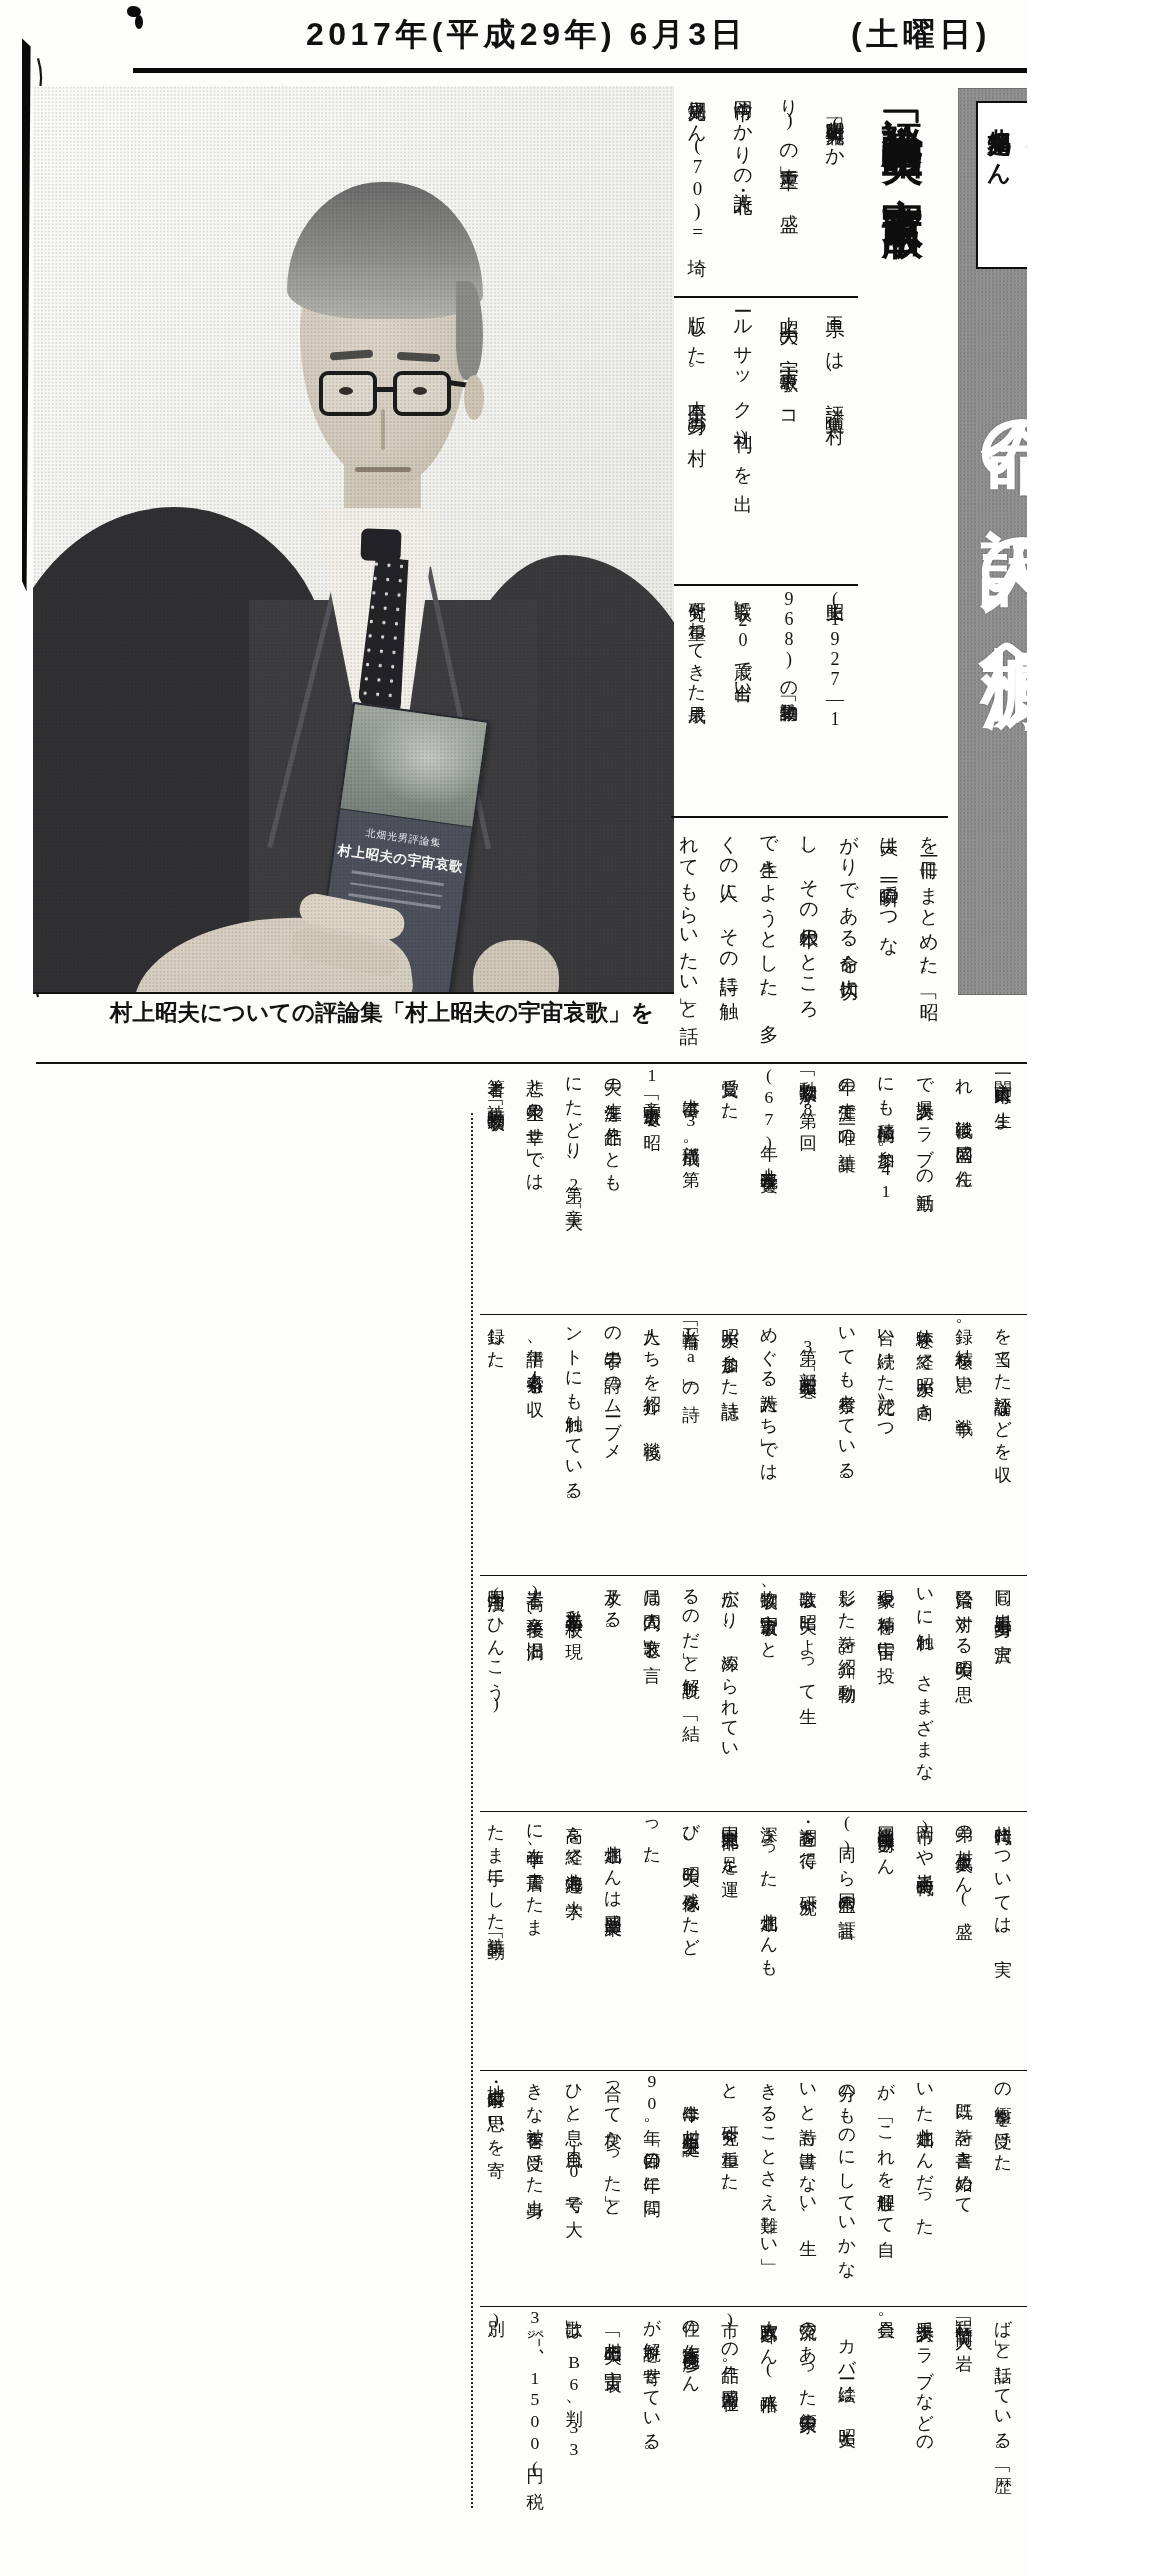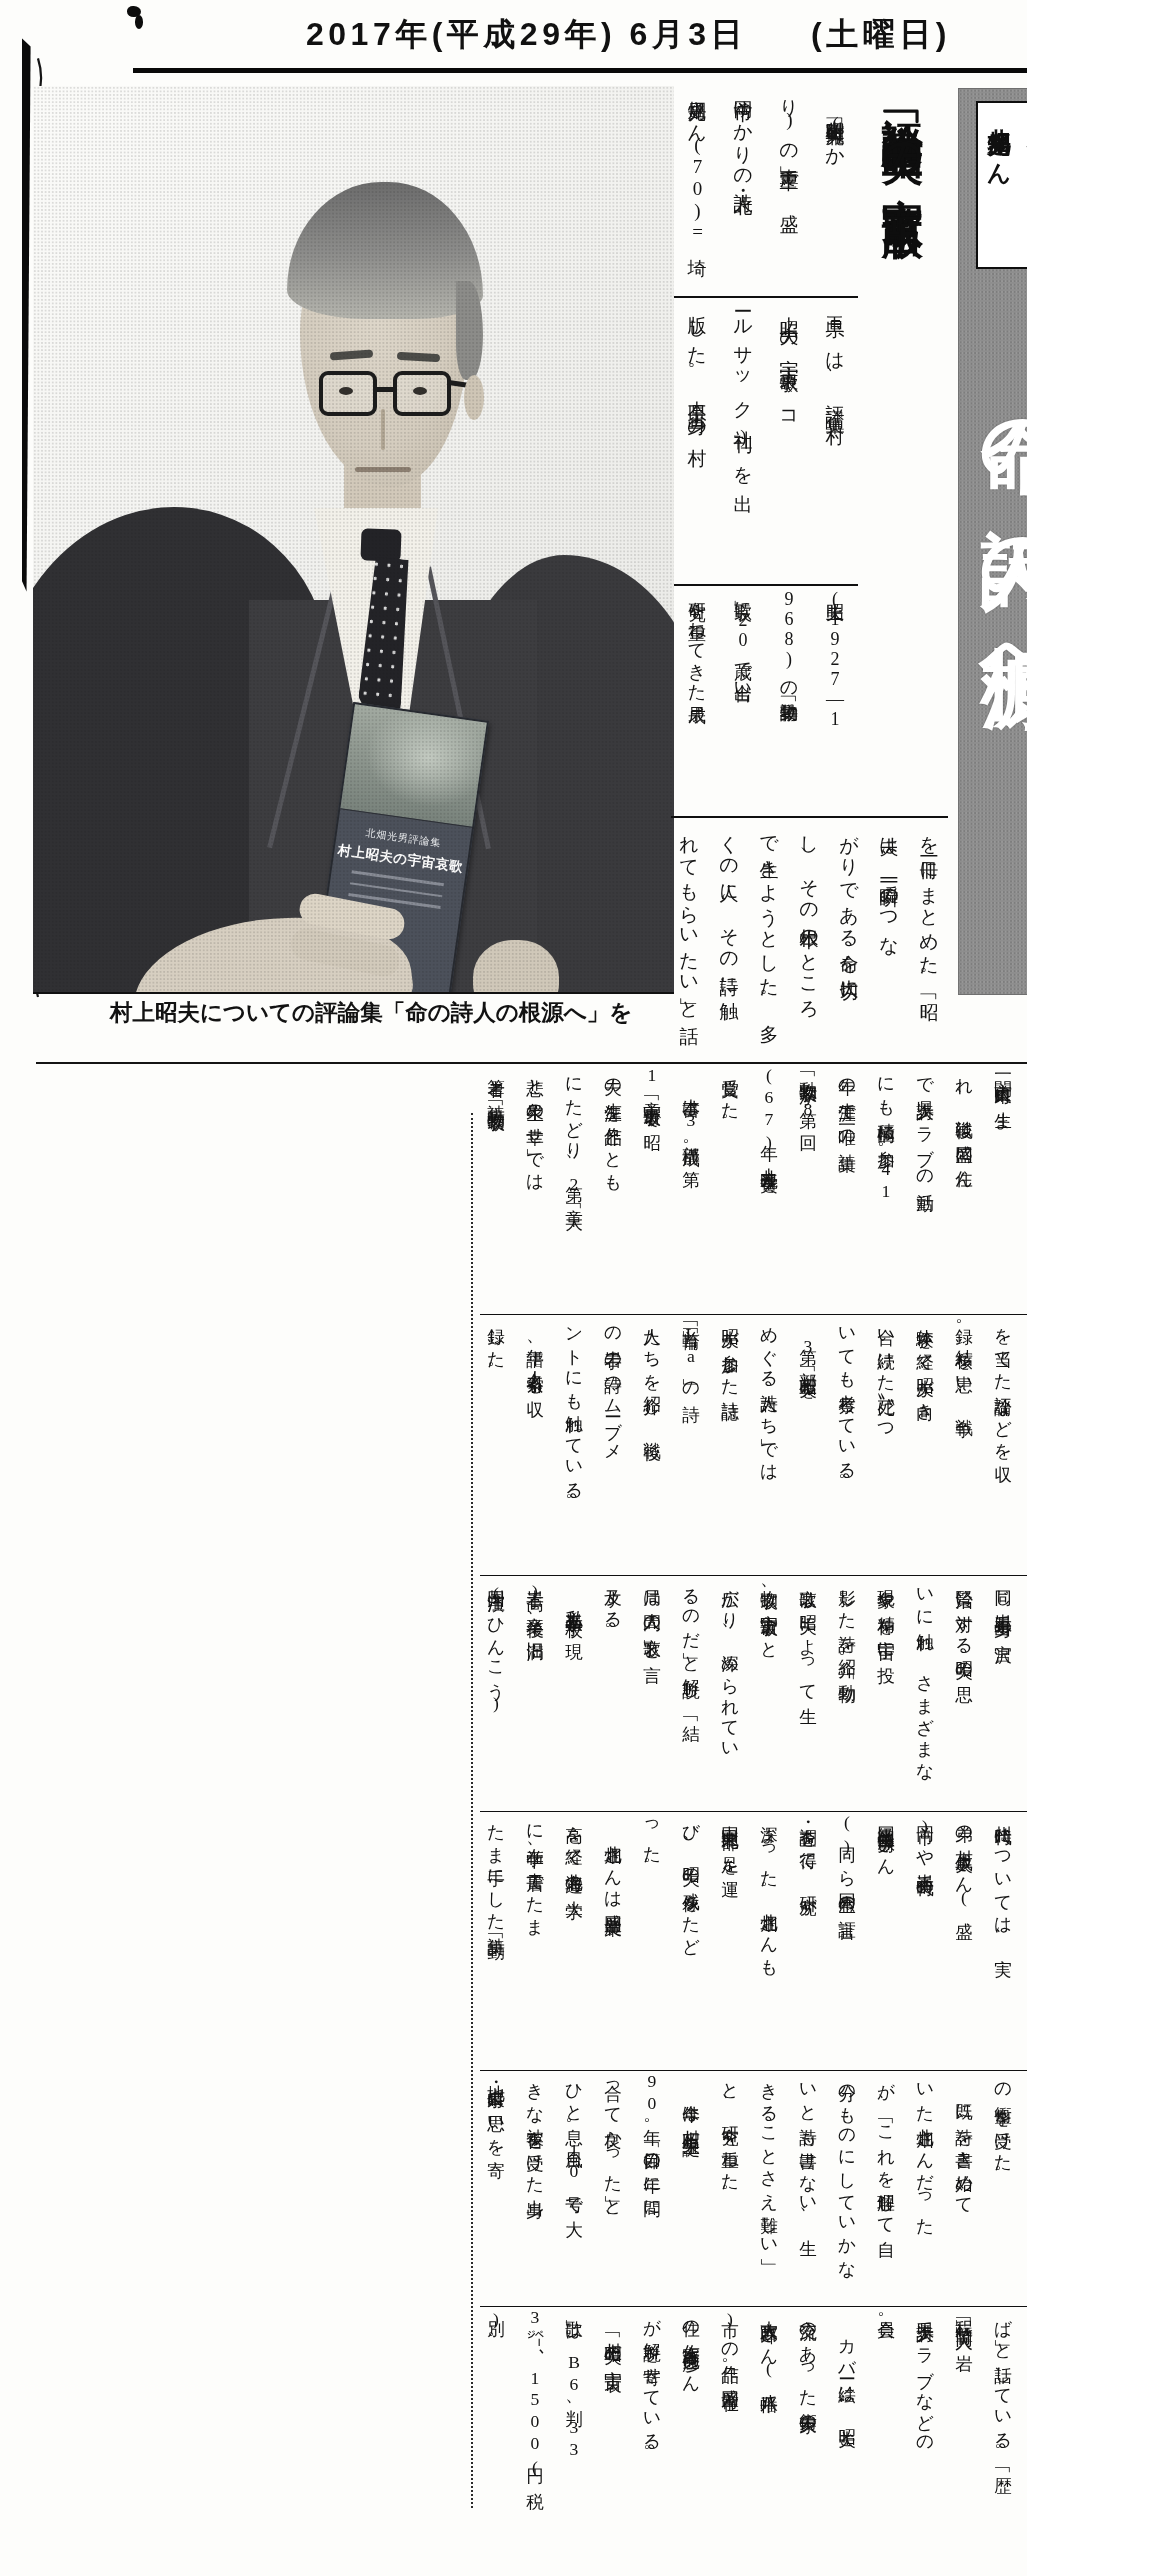--- a/index.html
+++ b/index.html
@@ -15,21 +15,21 @@
   .blob2 { position:absolute; left:135px; top:15.3px; width:8px; height:13.5px; background:#0c0c0c; border-radius:50%; }
   .edge-sliver { position:absolute; left:21.6px; top:38px; width:9px; height:559px; background:#0b0b0b;
                  clip-path:polygon(0 0,100% 1.5%,55% 99%,0 97%); }
   .edge-wave { position:absolute; left:30px; top:52px; }
 
   
   .dateline { position:absolute; left:0; top:12.6px; width:1153px; display:flex; align-items:baseline;
               font-family:"Liberation Sans","DejaVu Sans",sans-serif; font-weight:600;
               font-size:32px; letter-spacing:4.5px; color:#111; }
   .dateline .d { margin-left:306px; }
-  .dateline .w { margin-left:64px; }
+  .dateline .w { margin-left:104px; }
   .rule-top { position:absolute; left:133px; top:68px; width:1013px; height:4.5px; background:#090909; }
   .rule-right { position:absolute; left:1105px; top:81px; width:1.8px; height:2491px; background:#161616; }
   .rule-caption { position:absolute; left:36px; top:1062px; width:1065px; height:1.8px; background:#141414; }
   .dotted-divider { position:absolute; left:471px; top:1113px; height:1395px; width:0;
                     border-left:2.7px dotted #2a2a2a; }
 
   
   .headline-band { position:absolute; left:958px; top:88px; width:124px; height:907px;
       background:
         repeating-conic-gradient(#8e8e8e 0% 25%, #7d7d7d 25% 50%, #989898 50% 75%, #858585 75%) 0 0/3.6px 3.6px;
@@ -195,21 +195,21 @@
       <div class="ph-book-line"></div>
     </div>
     <div class="ph-hand-l"></div>
     <div class="ph-finger1"></div>
     <div class="ph-finger2"></div>
     <div class="ph-hand-r"></div>
     <div class="ph-halftone"></div>
   </div>
 
   <div class="caption">
-    <div class="c1">村上昭夫についての評論集「命の詩人の根源へ」を</div>
+    <div class="c1">村上昭夫についての評論集「村上昭夫の宇宙哀歌」を</div>
   </div>
   <div class="rule-caption"></div>
 
   <div class="subheadline">評論集「村上昭夫の宇宙哀歌」出版</div>
   <div class="lead-row lr1 v">　村上昭夫研究「雁(か
 り)の声」主宰で、盛
 岡市ゆかりの詩人・北
 畑光男さん(70)=埼</div>
   <div class="lead-div ld1"></div>
   <div class="lead-row lr2 v">玉県=は、評論集「村

